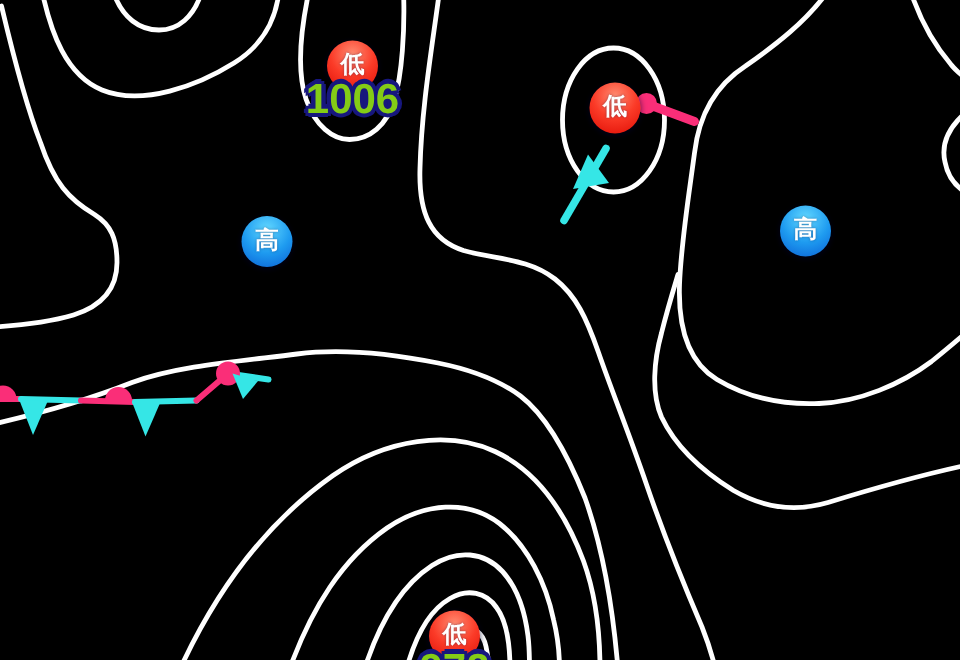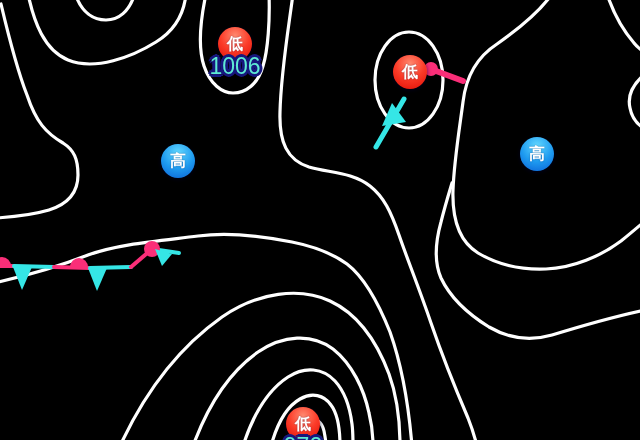--- a/index.html
+++ b/index.html
@@ -9,21 +9,21 @@
   .isobar{fill:none;stroke:#ffffff;stroke-width:3.2;stroke-linecap:round;}
   .front-seg{fill:none;stroke-linecap:round;}
   .marker-circle{position:absolute;width:34px;height:34px;border-radius:50%;
        display:flex;align-items:center;justify-content:center;z-index:5;
        box-shadow:0 1px 4px rgba(0,0,40,.7);}
   .marker-circle.low{background:radial-gradient(circle at 50% 26%,#ff8a70 0%,#fb3b28 48%,#df0d04 100%);}
   .marker-circle.high{background:radial-gradient(circle at 50% 26%,#62d8ff 0%,#1e9bf0 52%,#0a5fd6 100%);}
   .marker-glyph{color:#fff;font-size:16px;font-weight:bold;line-height:1;
        text-shadow:0 0 2px rgba(0,0,60,.4);}
   .pressure-value{position:absolute;transform:translateX(-50%);z-index:6;
-       color:#5eead4;font-size:23px;line-height:26px;font-weight:normal;white-space:nowrap;
+       color:#84cc16;font-size:28px;line-height:26px;font-weight:bold;white-space:nowrap;
        text-shadow:-3px 0 0 #17177e,3px 0 0 #17177e,0 -3px 0 #17177e,0 3px 0 #17177e,
                    -2px -2px 0 #17177e,2px -2px 0 #17177e,-2px 2px 0 #17177e,2px 2px 0 #17177e;}
 </style>
 </head>
 <body>
 
 <div id="map">
   <svg id="map-svg" width="640" height="440" viewBox="0 0 640 440">
     <g id="isobars-group">
         <path d="M 76 -4 C 82 12 93 20 106 20 C 119 20 129 11 134 -4" class="isobar"></path>

